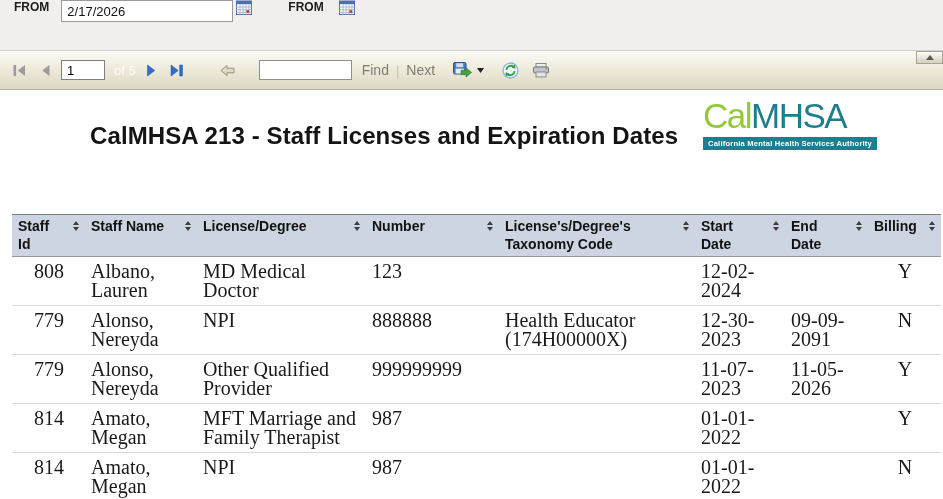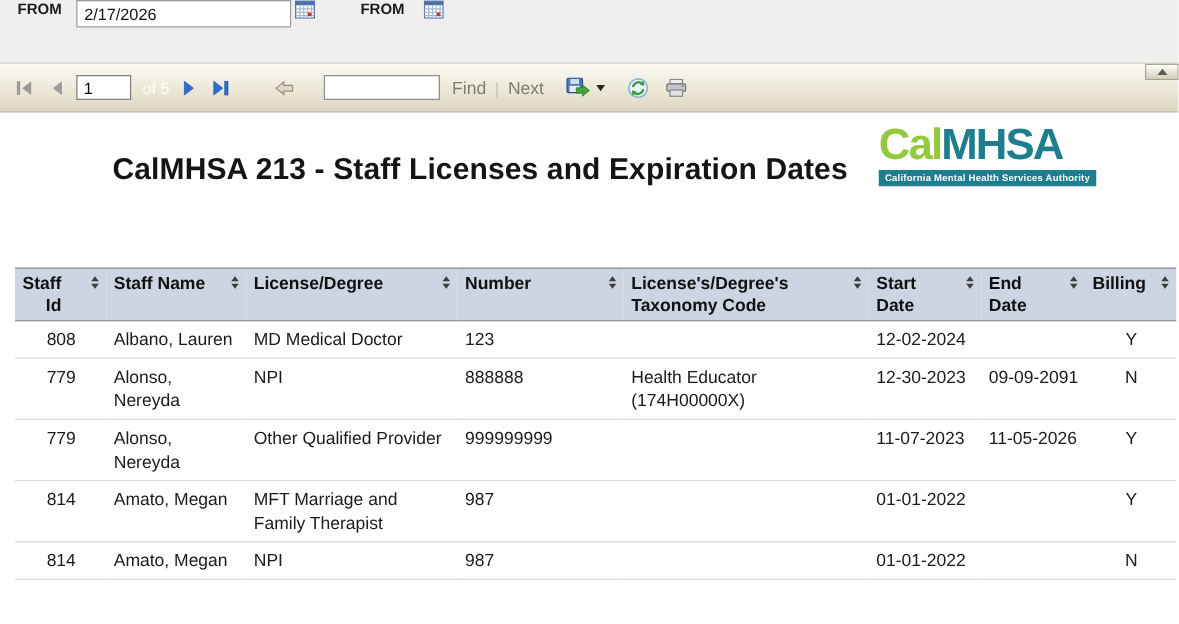--- a/index.html
+++ b/index.html
@@ -60,45 +60,45 @@
     display:block; width:0; height:0;
     border-left:4px solid transparent; border-right:4px solid transparent;
     border-bottom:5px solid #5a5a55;
   }
 
   
   .report-head{ display:flex; justify-content:space-between; align-items:flex-start;
     margin:9px 66px 0 90px; height:58px; }
   .report-title{ font-size:24px; font-weight:bold; color:#141414; margin-top:23px; letter-spacing:.1px; }
   .logo{ text-align:left; }
-  .logo-word{ font-size:35px; font-weight:bold; letter-spacing:-1.5px; line-height:0.95; }
+  .logo-word{ font-size:35px; font-weight:normal; letter-spacing:-1.5px; line-height:0.95; }
   .logo-cal{ color:#94C83D; }
   .logo-mhsa{ color:#1E7E8E; }
   .logo-tagline{
     display:inline-block; background:#1E7E8E; color:#fff; font-size:7.6px; font-weight:bold;
     padding:2px 5px; letter-spacing:.2px; white-space:nowrap; margin-top:2px;
   }
 
   
   table.report{ border-collapse:collapse; margin:57px 0 0 12px; width:929px; table-layout:fixed; }
   thead th{
     background:#ccd5e1; border-top:1px solid #7e7e7e; border-bottom:1px solid #94979b;
     font-size:14px; font-weight:bold; color:#111; text-align:left;
     padding:2px 4px 3px 6px; vertical-align:top;
   }
   .thwrap{ display:flex; justify-content:space-between; align-items:flex-start; }
   .thlabel{ white-space:pre-line; line-height:18px; }
-  th.c-center .thlabel{ text-align:right; }
+  th.c-center .thlabel{ text-align:left; }
   .sort{ display:inline-flex; flex-direction:column; gap:2px; margin:4px 2px 0 4px; cursor:pointer; }
   .sort i{ display:block; width:0; height:0; border-left:3.5px solid transparent; border-right:3.5px solid transparent; }
   .sort .up{ border-bottom:4px solid #3c3c3c; }
   .sort .dn{ border-top:4px solid #3c3c3c; }
   tbody td{
-    font-size:14px; color:#1a1a1a; border-bottom:1px solid #d9d9d9;
-    padding:5px 5px 5px 6px; vertical-align:top; line-height:19px; word-wrap:break-word;
+    font-size:20px; color:#1a1a1a; border-bottom:1px solid #d9d9d9;
+    padding:5px 5px 5px 6px; vertical-align:top; line-height:19px; word-wrap:break-word;font-family:Liberation Serif, serif;
   }
   tbody td.center{ text-align:center; }
 </style>
 </head>
 <body>
 
 <div class="screen">
 
   <div class="param-panel">
     <span class="plabel">FROM</span>

